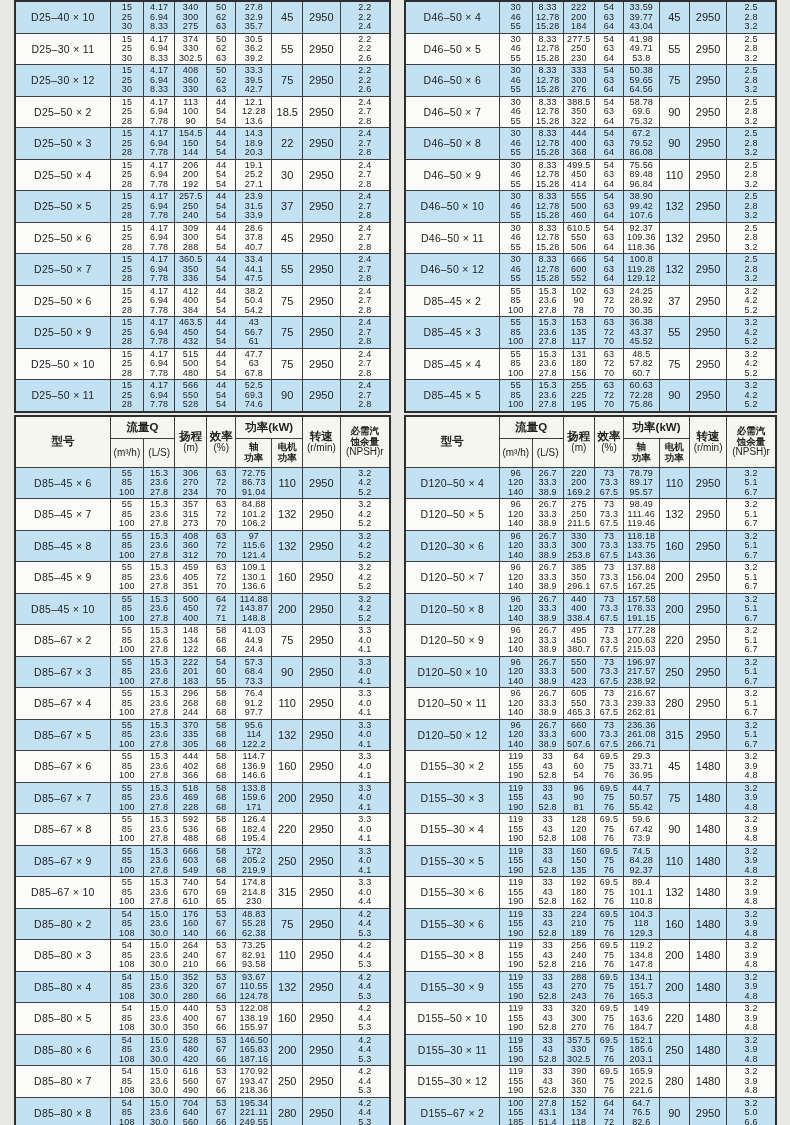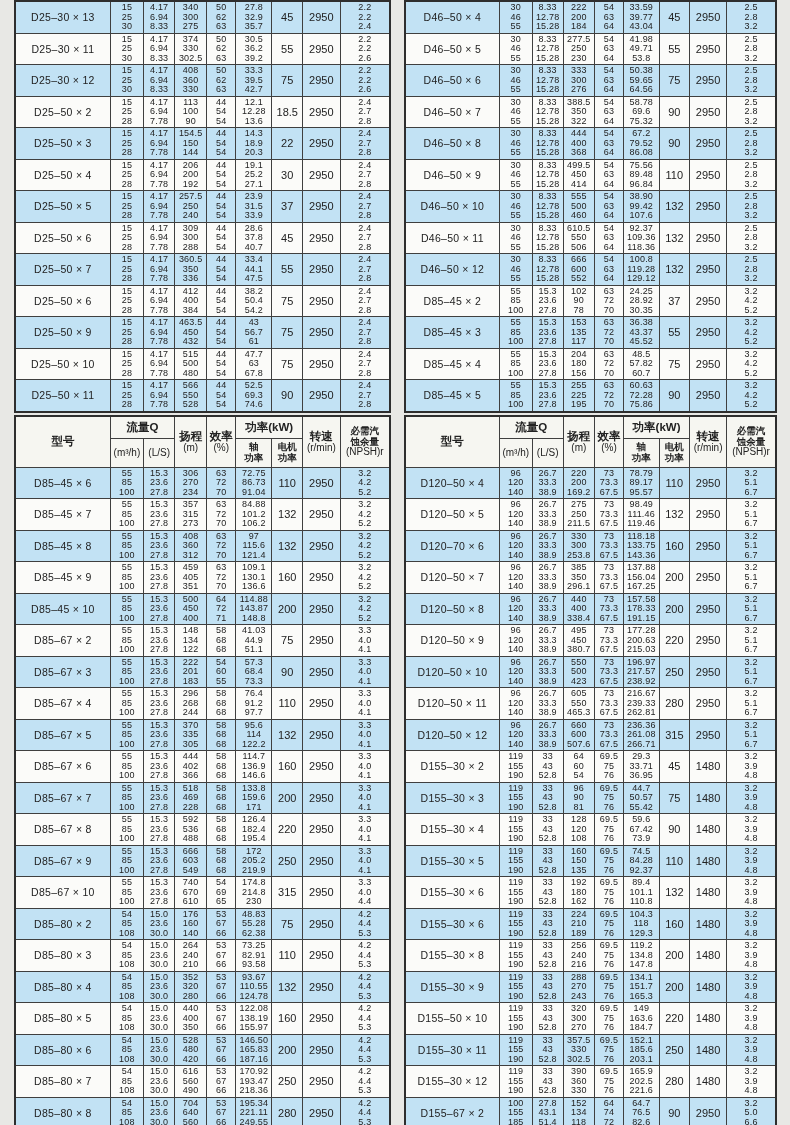--- a/index.html
+++ b/index.html
@@ -47,21 +47,21 @@
           <col style="width:8.3%">
           <col style="width:8.5%">
         <col style="width:7.8%">
           <col style="width:9.6%">
           <col style="width:8.2%">
           <col style="width:10%">
           <col style="width:13.3%">
       </colgroup>
       <tbody>
           <tr class="rb">
-            <td class="model">D25–30 × 13</td>
+            <td class="model">D25–40 × 10</td>
             <td class="num">15
 25
 30</td>
             <td class="num">4.17
 6.94
 8.33</td>
             <td class="num">340
 300
 275</td>
             <td class="num">50
@@ -528,21 +528,21 @@
 23.6
 27.8</td>
             <td class="num">148
 134
 122</td>
             <td class="num">58
 68
 68</td>
             <td class="num">41.03
 44.9
-51.1</td>
+24.4</td>
             <td class="single">75</td>
             <td class="single">2950</td>
             <td class="num">3.3
 4.0
 4.1</td>
           </tr>
           <tr class="rb">
             <td class="model">D85–67 × 3</td>
             <td class="num">55
 85
@@ -1159,21 +1159,21 @@
 5.2</td>
           </tr>
           <tr class="rw">
             <td class="model">D85–45 × 4</td>
             <td class="num">55
 85
 100</td>
             <td class="num">15.3
 23.6
 27.8</td>
-            <td class="num">204
+            <td class="num">131
 180
 156</td>
             <td class="num">63
 72
 70</td>
             <td class="num">48.5
 57.82
 60.7</td>
             <td class="single">75</td>
             <td class="single">2950</td>
@@ -1296,21 +1296,21 @@
             <td class="num">98.49
 111.46
 119.46</td>
             <td class="single">132</td>
             <td class="single">2950</td>
             <td class="num">3.2
 5.1
 6.7</td>
           </tr>
           <tr class="rb">
-            <td class="model">D120–70 × 6</td>
+            <td class="model">D120–30 × 6</td>
             <td class="num">96
 120
 140</td>
             <td class="num">26.7
 33.3
 38.9</td>
             <td class="num">330
 300
 253.8</td>
             <td class="num">73

